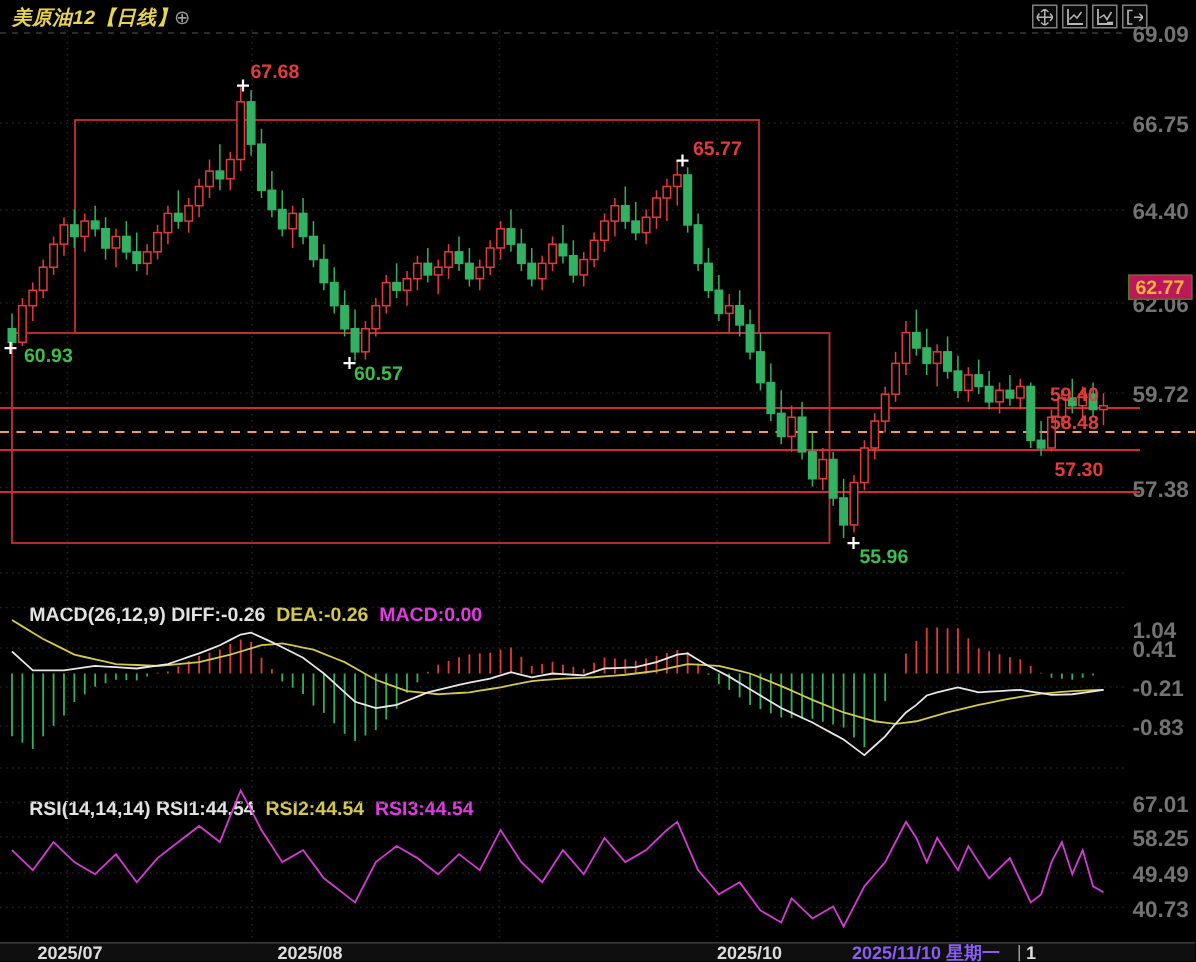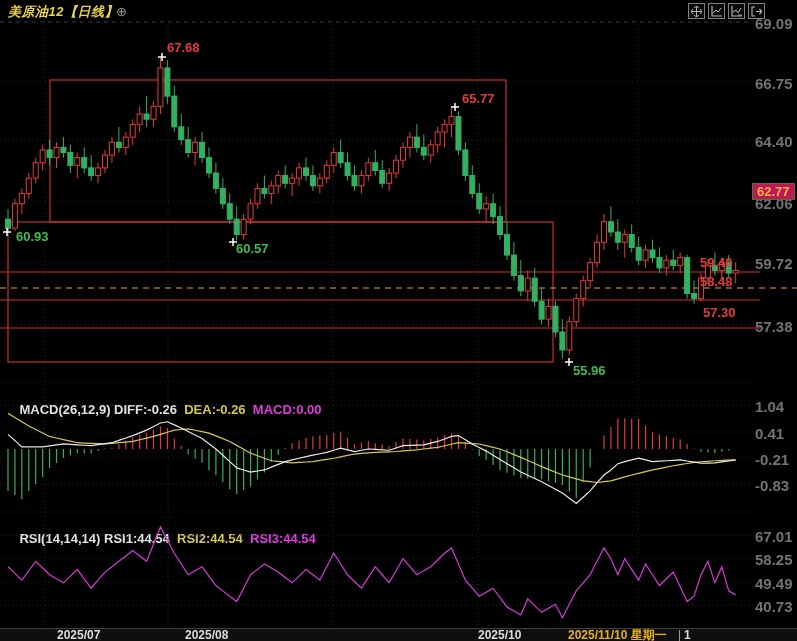--- a/index.html
+++ b/index.html
@@ -16,21 +16,21 @@
   #ind-rsi{left:5px;top:516px;}
   .w{color:#e2e2e2;} .yel{color:#d4c84e;} .mag{color:#e03ae0;}
   .axis-lbl{color:#737373;font-size:15px;font-weight:bold;}
   .pl-lbl{color:#e23b3b;font-size:13px;font-weight:bold;}
   .ann-g{color:#3dbd4e;font-size:13px;font-weight:bold;}
   .ann-r{color:#e23b3b;font-size:13px;font-weight:bold;}
   #px-box{left:752px;top:183px;background:#be185d;border:1px solid #4d7c0f;color:#f0b43c;
           font-size:13px;font-weight:bold;padding:0 4px;line-height:15px;z-index:5;}
   #xaxis{left:0;top:628px;width:797px;height:13px;background:#0f0f0f;border-top:1px solid #3d3d3d;z-index:4;}
   .xlbl{position:absolute;top:0;color:#dcdcdc;font-size:12px;font-weight:bold;line-height:13px;}
-  .xlbl-hi{color:#eab308;}
+  .xlbl-hi{color:#8b5cf6;}
   #x-div{position:absolute;left:679px;top:1px;width:1px;height:11px;background:#9a9a9a;}
   #watermark{left:663px;top:589px;color:#cfcfcf;font-size:30px;font-weight:600;letter-spacing:2px;opacity:.93;z-index:3;}
   #chart-svg{left:0;top:0;z-index:1;}
   #labels{left:0;top:0;width:797px;height:641px;z-index:2;pointer-events:none;}
   #labels div{position:absolute;white-space:nowrap;}
 </style>
 </head>
 <body>
 
 <div id="app">
@@ -391,21 +391,21 @@
       <path d="M565 362H573M569 358V366" stroke="#fff" stroke-width="1.5"></path>
     </svg>
 
   <div id="labels" class="abs">
       <div class="axis-lbl" style="left: 755px; top: 15px;">69.09</div>
       <div class="axis-lbl" style="left: 755px; top: 75px;">66.75</div>
       <div class="axis-lbl" style="left: 755px; top: 133px;">64.40</div>
       <div class="axis-lbl" style="left: 755px; top: 195px;">62.06</div>
       <div class="axis-lbl" style="left: 755px; top: 255px;">59.72</div>
       <div class="axis-lbl" style="left: 755px; top: 318px;">57.38</div>
-      <div class="axis-lbl" style="left: 755px; top: 398px;">1.04</div>
+      <div class="axis-lbl" style="left: 755px; top: 412px;">1.04</div>
       <div class="axis-lbl" style="left: 755px; top: 425px;">0.41</div>
       <div class="axis-lbl" style="left: 755px; top: 451px;">-0.21</div>
       <div class="axis-lbl" style="left: 755px; top: 477px;">-0.83</div>
       <div class="axis-lbl" style="left: 755px; top: 528px;">67.01</div>
       <div class="axis-lbl" style="left: 755px; top: 551px;">58.25</div>
       <div class="axis-lbl" style="left: 755px; top: 575px;">49.49</div>
       <div class="axis-lbl" style="left: 755px; top: 598px;">40.73</div>
       <div class="pl-lbl" style="left: 700px; top: 255px;">59.40</div>
       <div class="pl-lbl" style="left: 700px; top: 274px;">58.48</div>
       <div class="pl-lbl" style="left: 703px; top: 305px;">57.30</div>
@@ -451,19 +451,19 @@
   <div id="ind-rsi" class="abs">
     <span class="w">RSI(14,14,14)</span><span class="w"> </span><span class="w">RSI1:44.54</span><span>  </span><span class="yel">RSI2:44.54</span><span>  </span><span class="mag">RSI3:44.54</span>
   </div>
 
   <div id="px-box" class="abs">62.77</div>
 
   <div id="xaxis" class="abs">
     <div class="xlbl xlbl-hi" id="x-hi" style="left: 568px;">2025/11/10 星期一</div>
     <div id="x-div"></div>
     <div class="xlbl" id="x-suffix" style="left: 684px;">1</div>
-  <div class="xlbl" style="left: 25px; margin-left: 32px;">2025/07</div>
+  <div class="xlbl" style="left: 25px;">2025/07</div>
       <div class="xlbl" style="left: 185px;">2025/08</div>
       <div class="xlbl" style="left: 345px; margin-top: 25px;">2025/09</div>
       <div class="xlbl" style="left: 478px;">2025/10</div>
     </div>
 
 </div>
 
 </body></html>

